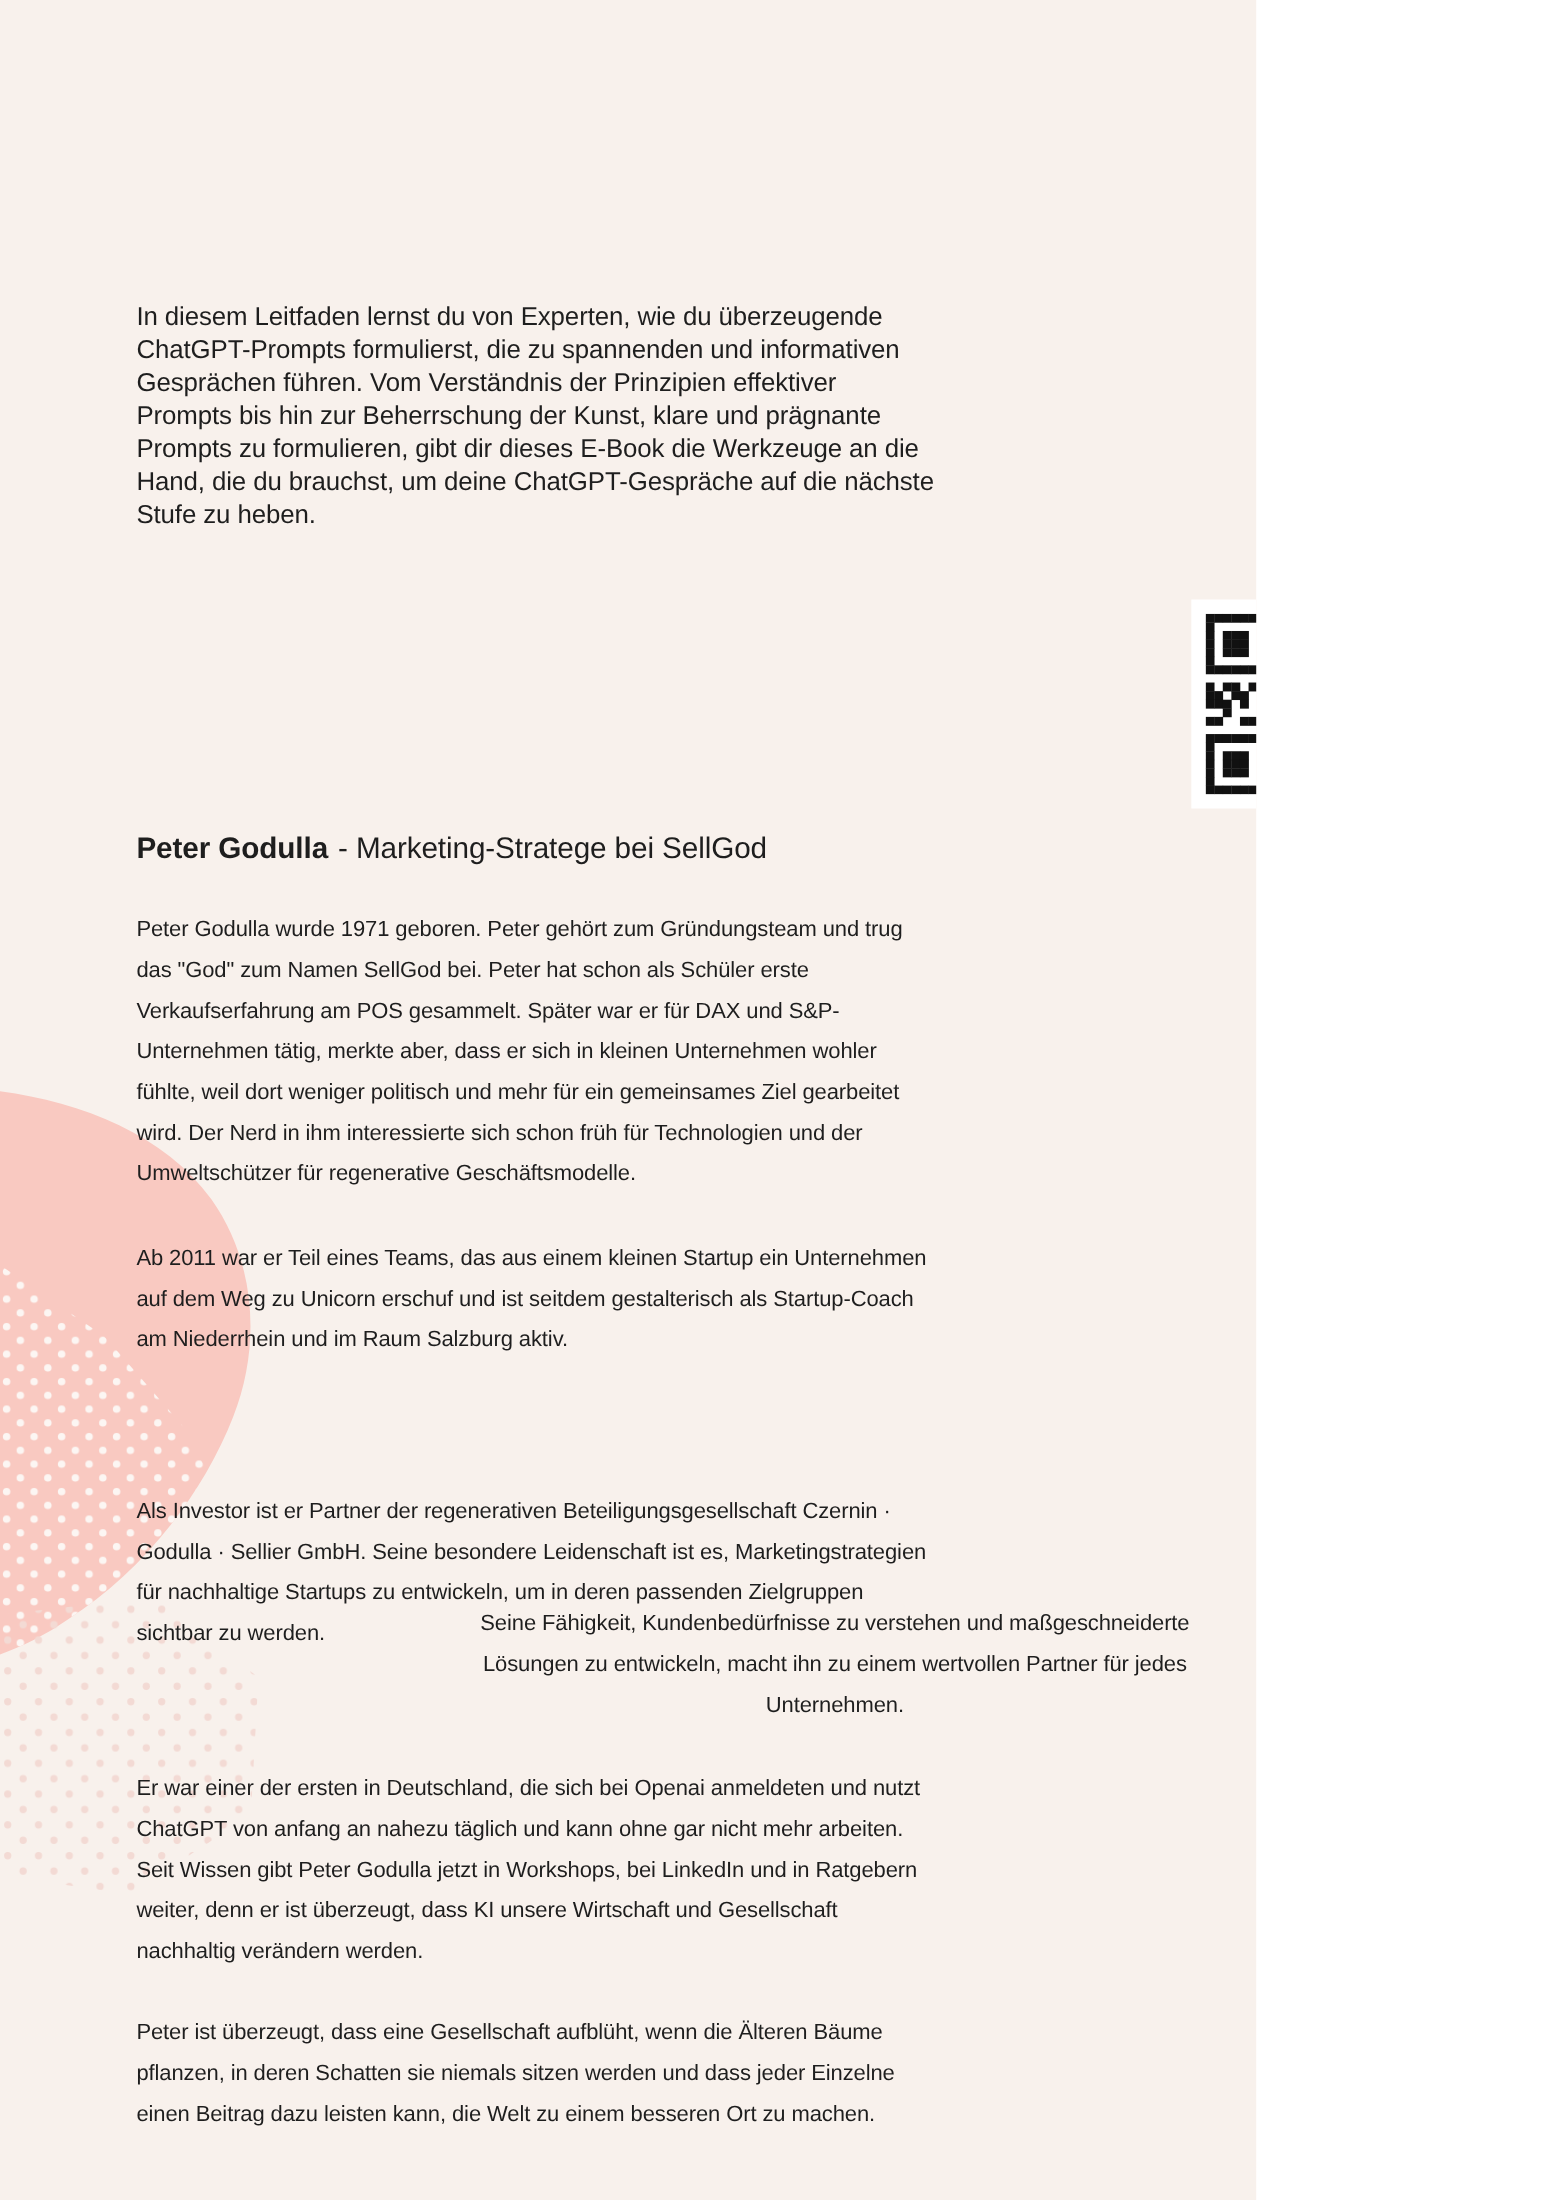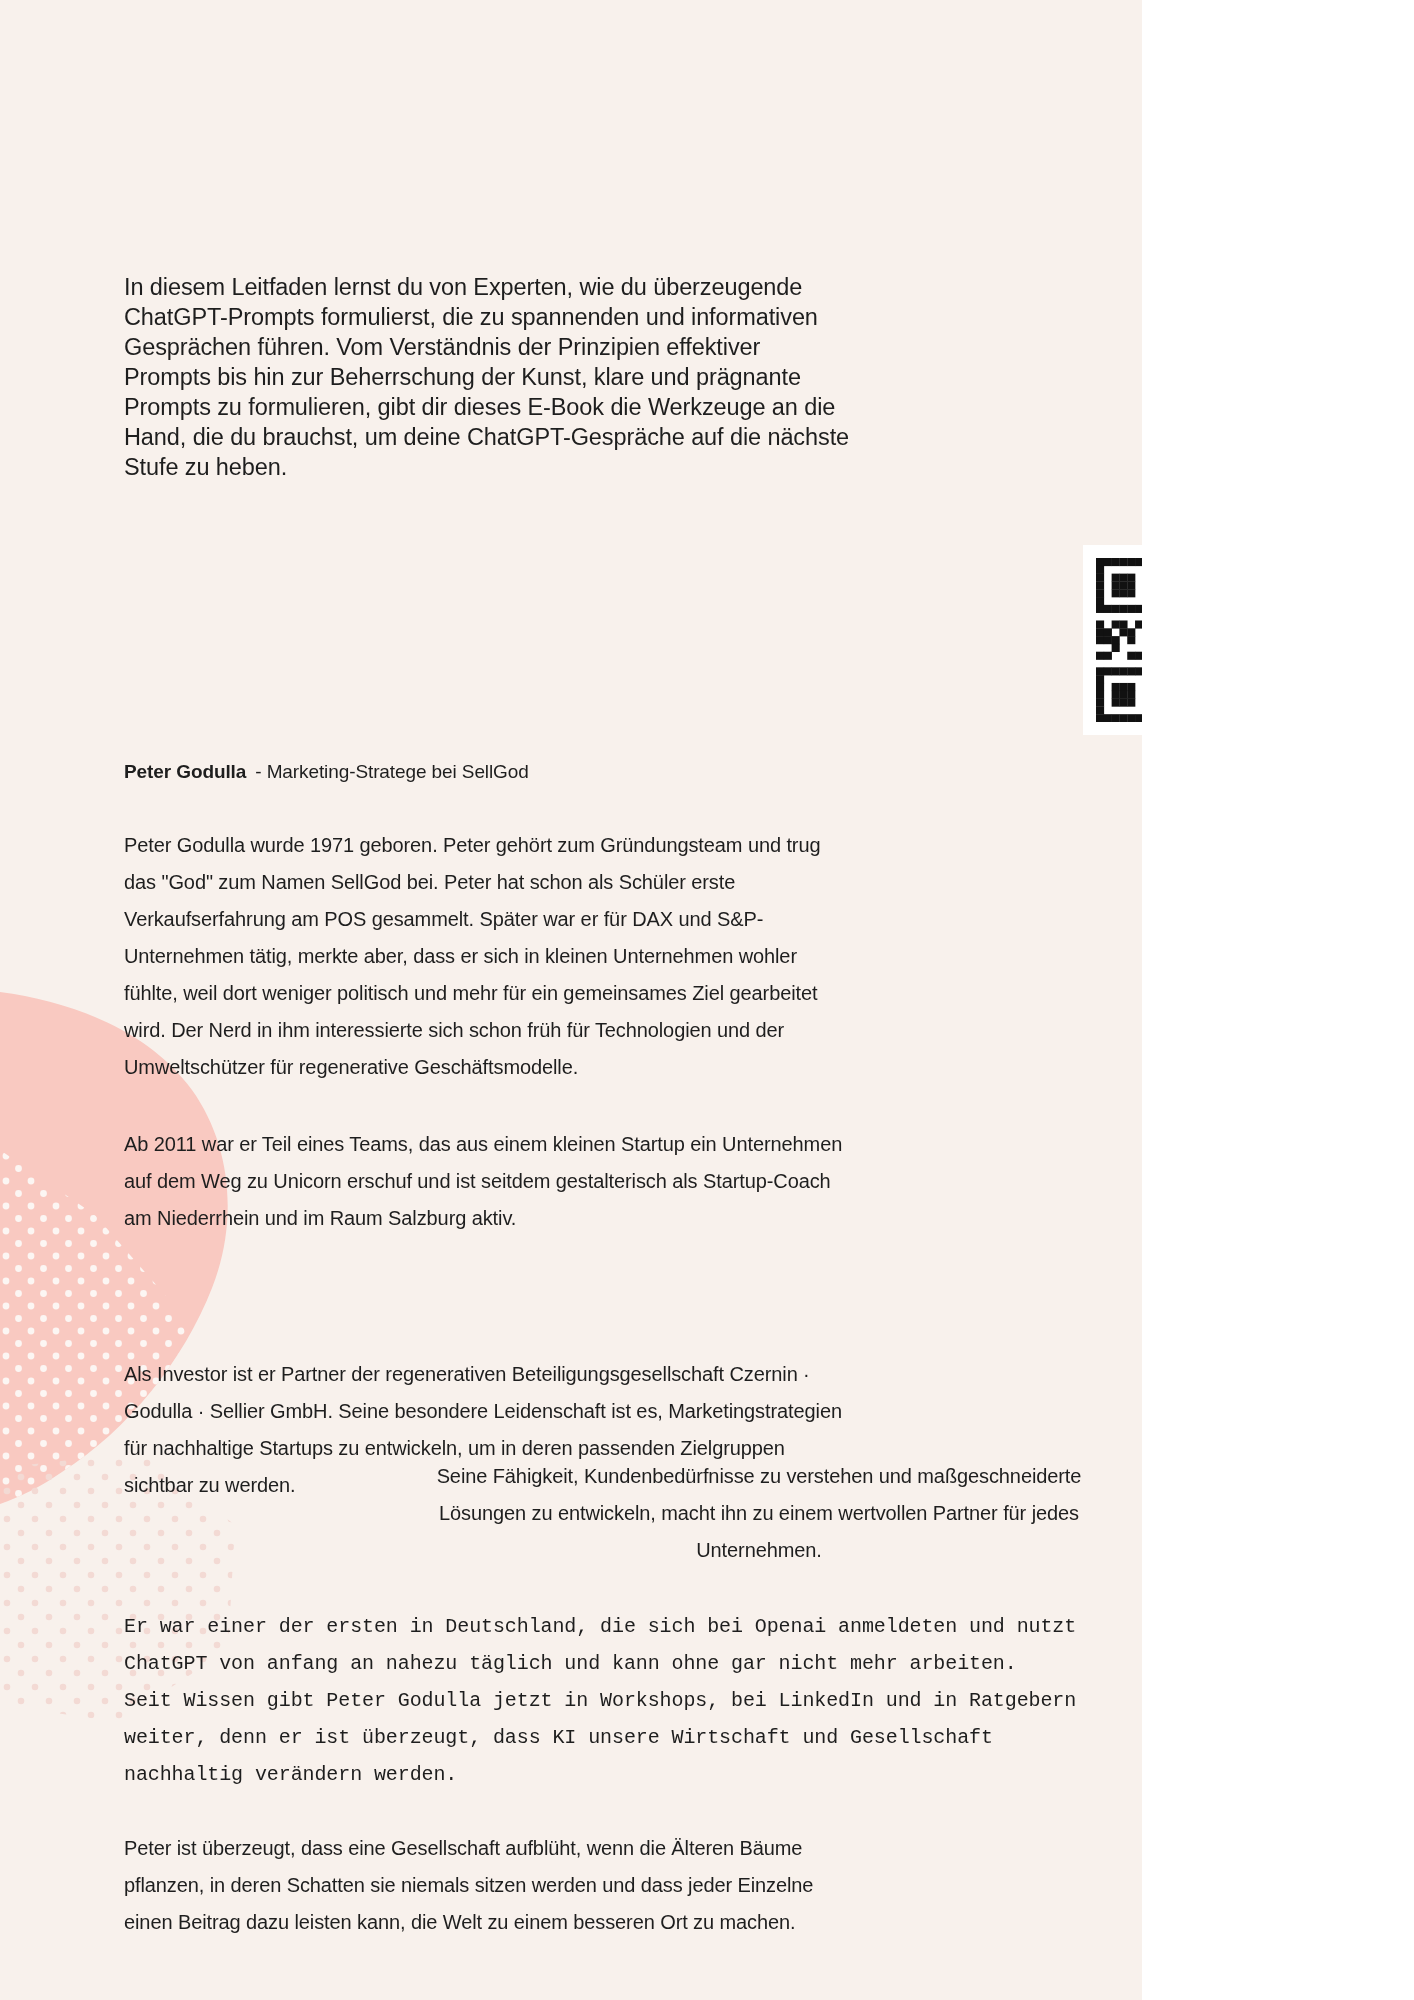--- a/index.html
+++ b/index.html
@@ -15,22 +15,22 @@
     letter-spacing:-0.1px;
   }
   .deco{position:absolute; left:0; top:0; pointer-events:none;}
   .pink{fill:var(--blob_pink);}
   .mustard{fill:var(--blob_mustard);}
   .dotW{fill:var(--dot_white);}
   .dotF{fill:var(--dot_faint);}
   .para{position:absolute; left:124px; margin:0; white-space:pre-line; color:var(--text);}
   .intro{top:272px; font-size:23.5px; line-height:30px; width:740px;}
   .bodytext{font-size:20px; line-height:37px; width:1270px;}
-  .p2{top:827px;} .p3{top:1126px;} .p4{top:1308px;margin-top:48px;} .p5{top:1458px;text-align:center;} .p6{top:1608px;font-family:Liberation Mono, monospace;} .p7{top:1830px;}
-  .heading{position:absolute; left:124px; top:753px; margin:0; font-size:19px; font-weight:400; line-height:37px;}
+  .p2{top:827px;} .p3{top:1126px;} .p4{top:1308px;margin-top:48px;} .p5{top:1458px;text-align:center;} .p6{top:1608px;} .p7{top:1830px;}
+  .heading{position:absolute; left:124px; top:753px; margin:0; font-size:27px; font-weight:400; line-height:37px;}
   .heading .bold{font-weight:700;}
   .heading .rest{margin-left:9px;}
   .qrbox{position:absolute; left:1083px; top:545px; width:190px; height:190px; background:var(--qr_bg);}
   .qrbox svg{position:absolute; left:13px; top:13px;}
 </style>
 </head>
 <body>
 
 <div class="page">
 

